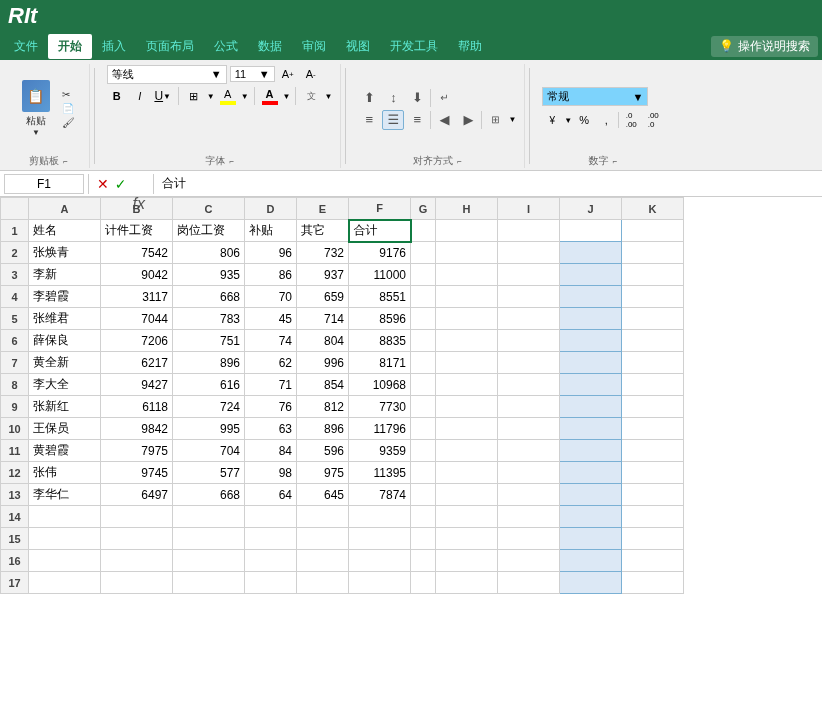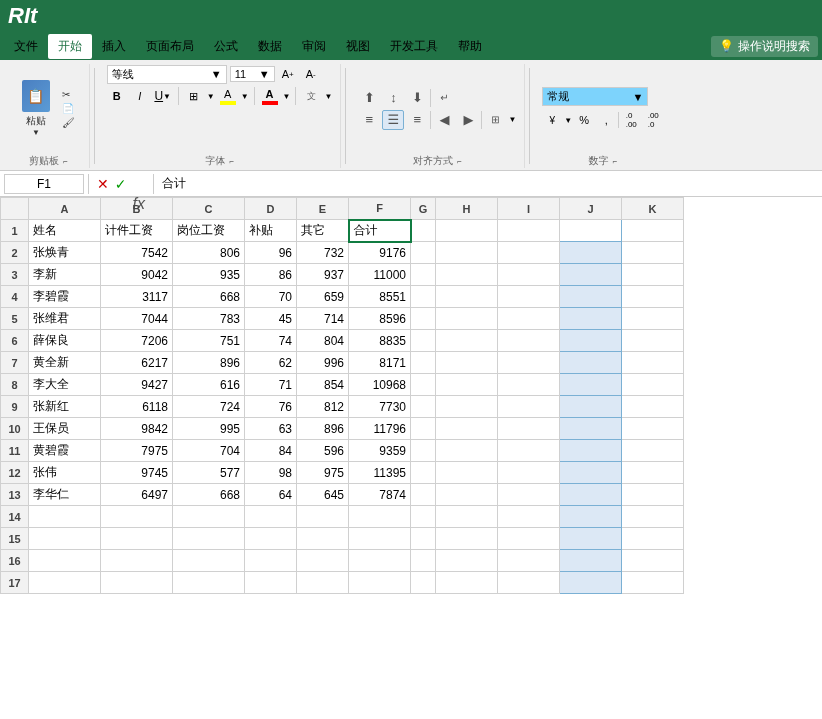--- a/index.html
+++ b/index.html
@@ -25,30 +25,30 @@
 
     
     .menu-bar {
       background: #217346;
       height: 28px;
       display: flex;
       align-items: center;
       padding: 0 4px;
     }
     .menu-item {
-      color: #000000;
+      color: #5eead4;
       padding: 4px 10px;
       font-size: 12px;
       cursor: pointer;
       border-radius: 2px;
     }
     .menu-item.active {
       background: white;
       color: #217346;
-      font-weight: normal;
+      font-weight: bold;
     }
     .menu-search {
       margin-left: auto;
       display: flex;
       align-items: center;
       background: rgba(255,255,255,0.2);
       border-radius: 3px;
       padding: 2px 8px;
       color: white;
       font-size: 12px;

